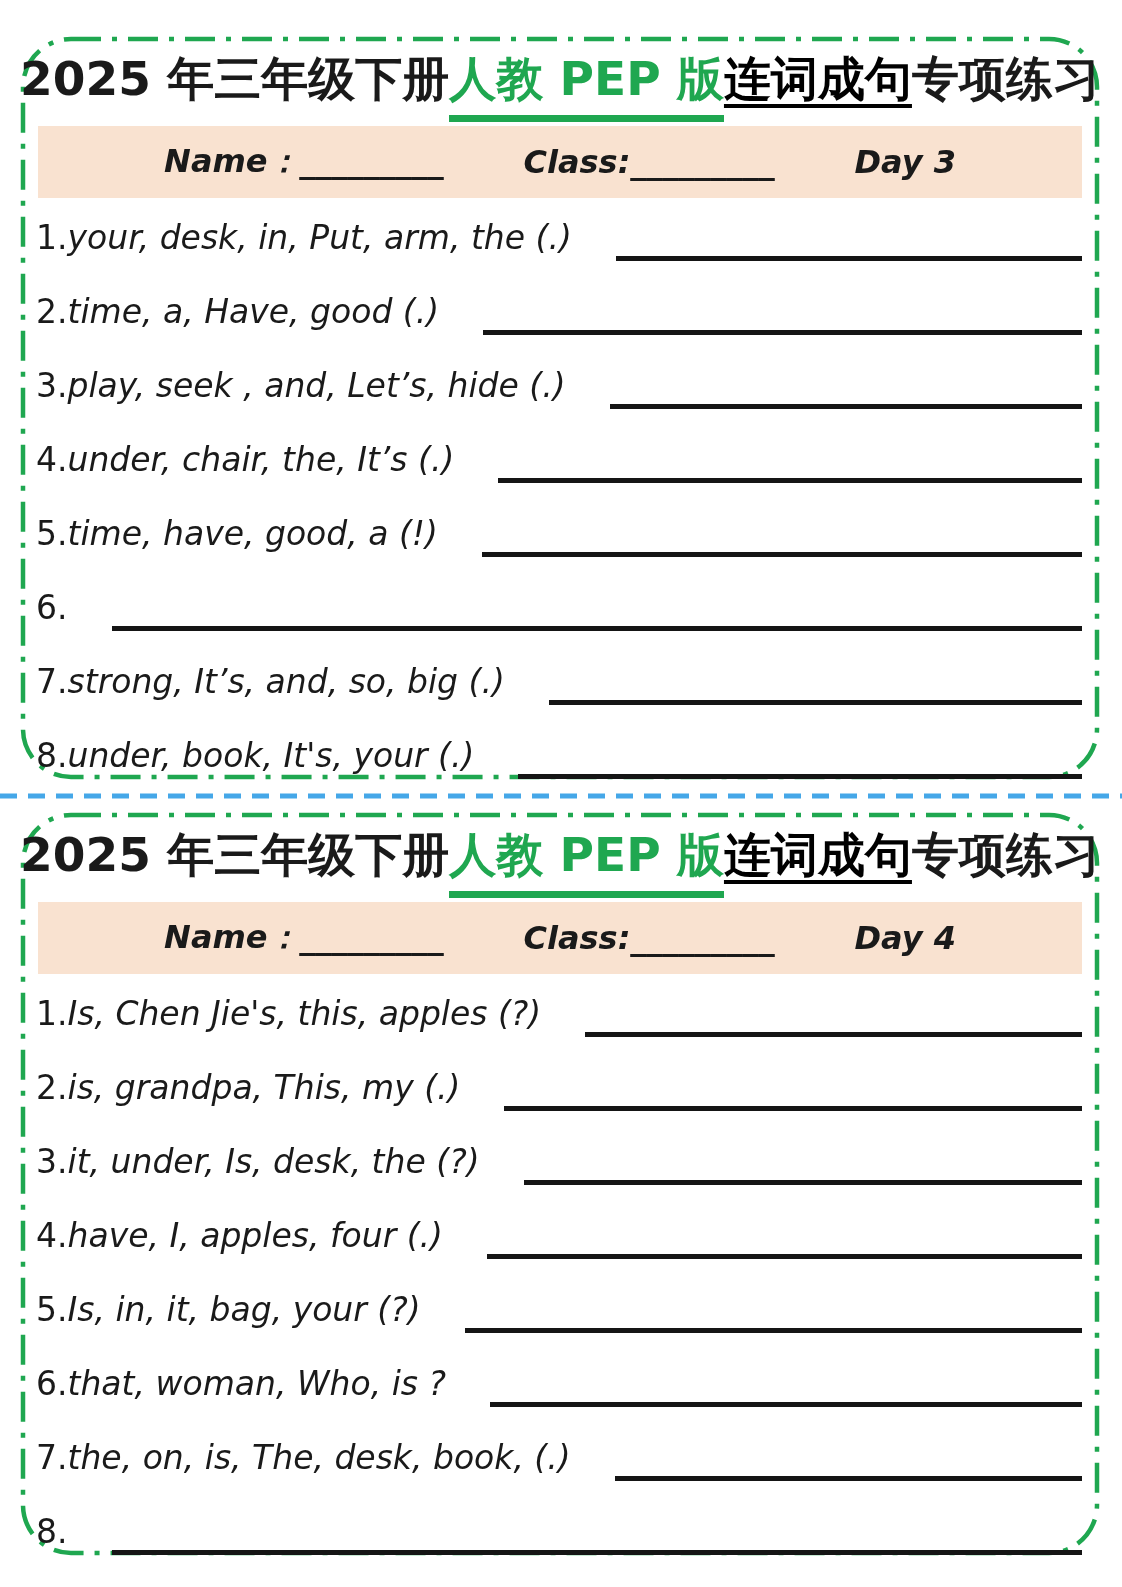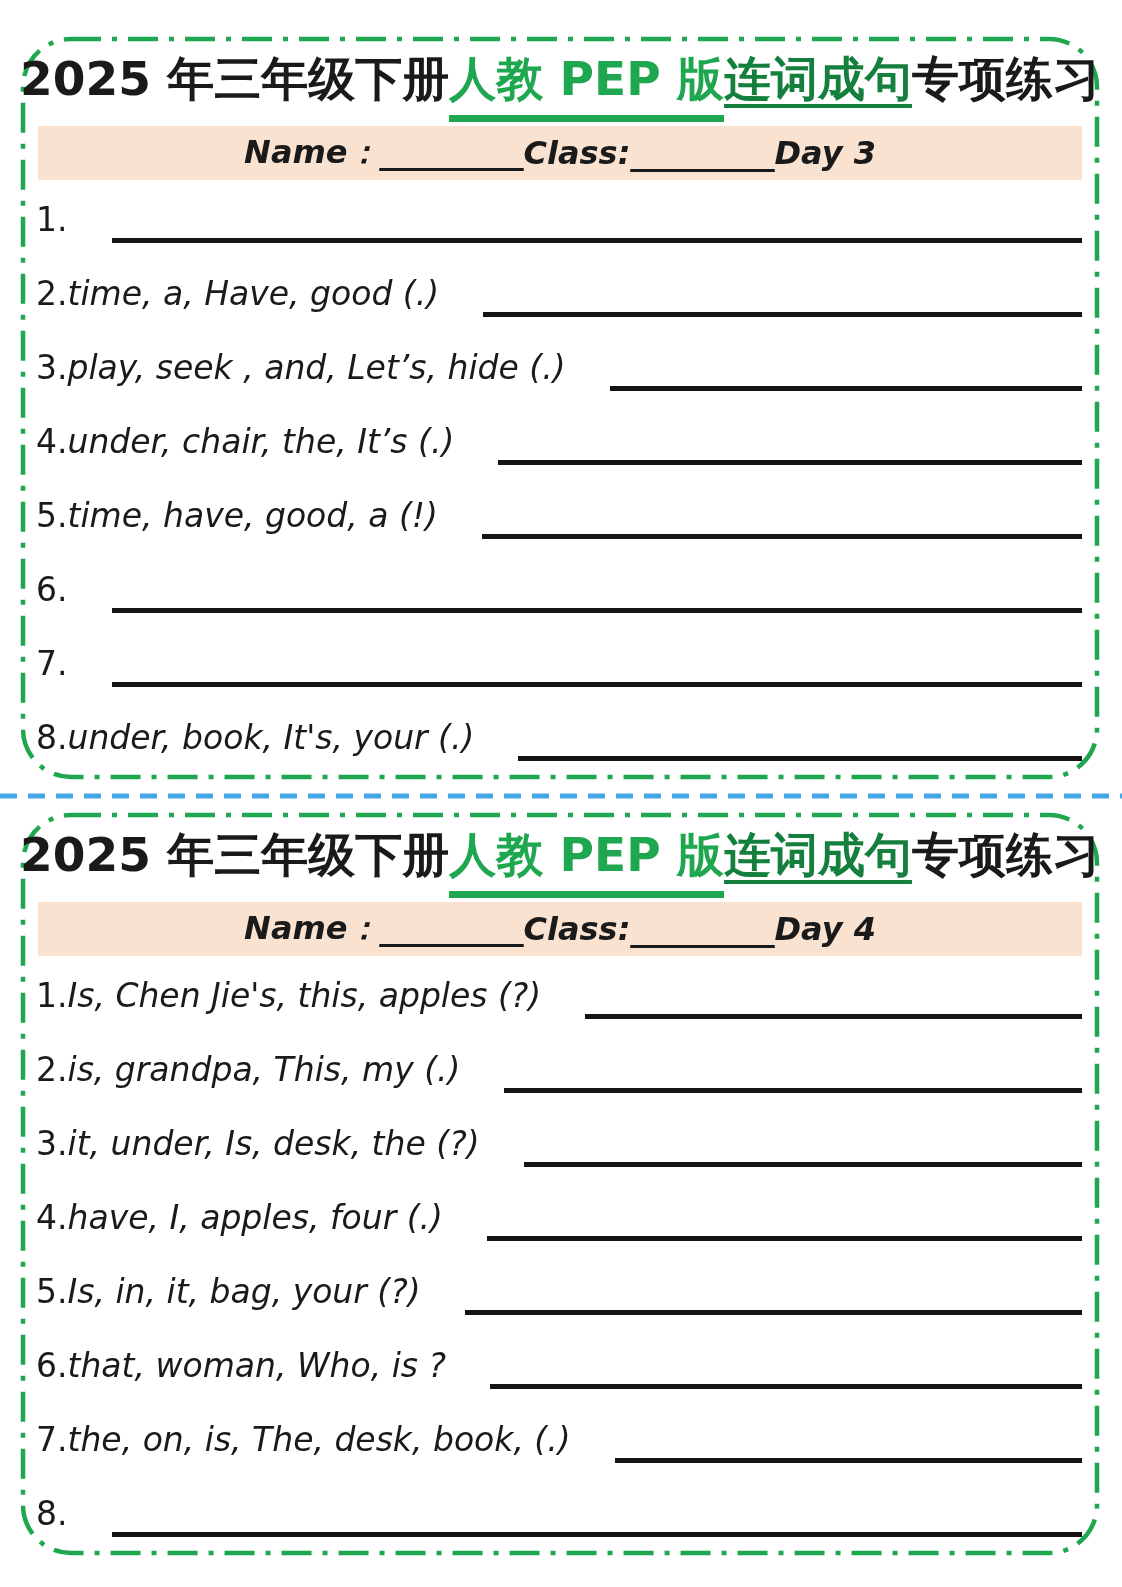--- a/index.html
+++ b/index.html
@@ -43,37 +43,38 @@
     letter-spacing: 0px;
   }
   .t-green {
     color: #1fa750;
     display: inline-block;
     border-bottom: 7px solid #1fa750;
     padding-bottom: 7px;
     line-height: 58px;
   }
   .t-red {
-    color: #15803d;
+    color: #000000;
     display: inline-block;
     text-decoration-line: underline;
     text-decoration-style: wavy;
     text-decoration-color: #c1272d;
     text-decoration-thickness: 2px;
     text-underline-offset: 9px;
     line-height: 58px;
     text-decoration: underline;
   }
   .header-bar {
     margin: 4px 18px 0 18px;
-    height: 54px;
+    height: 72px;
     background: #f9e2d0;
     display: flex;
     align-items: center;
     justify-content: center;
+    gap: 80px;
     font-size: 32px;
     font-style: italic;
     font-weight: bold;
     white-space: nowrap;
   }
   .header-group { display: inline-flex; align-items: baseline; }
   .rows { padding: 0 16px 0 16px; }
   .row {
     display: flex;
     align-items: baseline;
@@ -122,20 +123,21 @@
           <span>Class:</span>
           <span>_________</span>
         </span>
         <span class="header-group">
           <span>Day  3</span>
         </span>
       </div>
       <div class="rows">
         <div class="row">
           <span class="num">1.</span>
+            <span class="words">your, desk, in, Put, arm, the (.)</span>
           <span class="answer-line"></span>
         </div>
         <div class="row">
           <span class="num">2.</span>
             <span class="words">time, a, Have, good (.)</span>
           <span class="answer-line"></span>
         </div>
         <div class="row">
           <span class="num">3.</span>
             <span class="words">play, seek , and, Let’s, hide (.)</span>
@@ -150,20 +152,21 @@
           <span class="num">5.</span>
             <span class="words">time, have, good, a (!)</span>
           <span class="answer-line"></span>
         </div>
         <div class="row">
           <span class="num">6.</span>
           <span class="answer-line"></span>
         </div>
         <div class="row">
           <span class="num">7.</span>
+            <span class="words">strong, It’s, and, so, big (.)</span>
           <span class="answer-line"></span>
         </div>
         <div class="row">
           <span class="num">8.</span>
             <span class="words">under, book, It's, your (.)</span>
           <span class="answer-line"></span>
         </div>
       </div>
     </div>
   </div>

